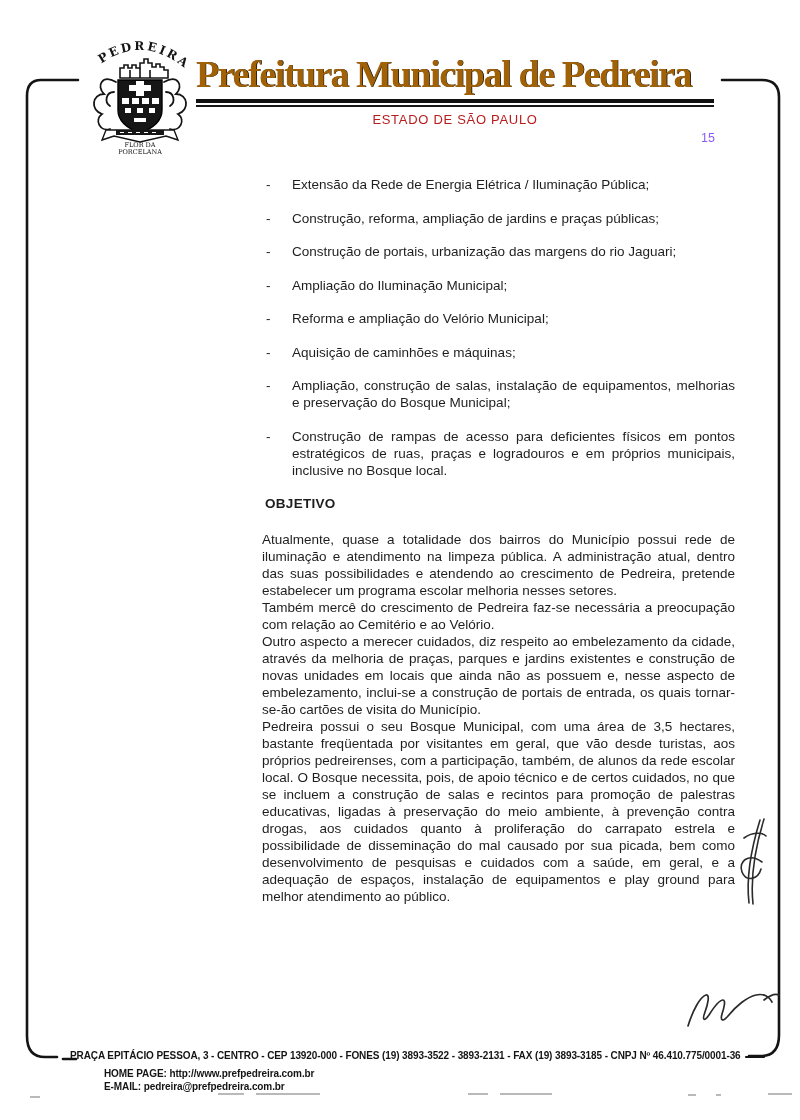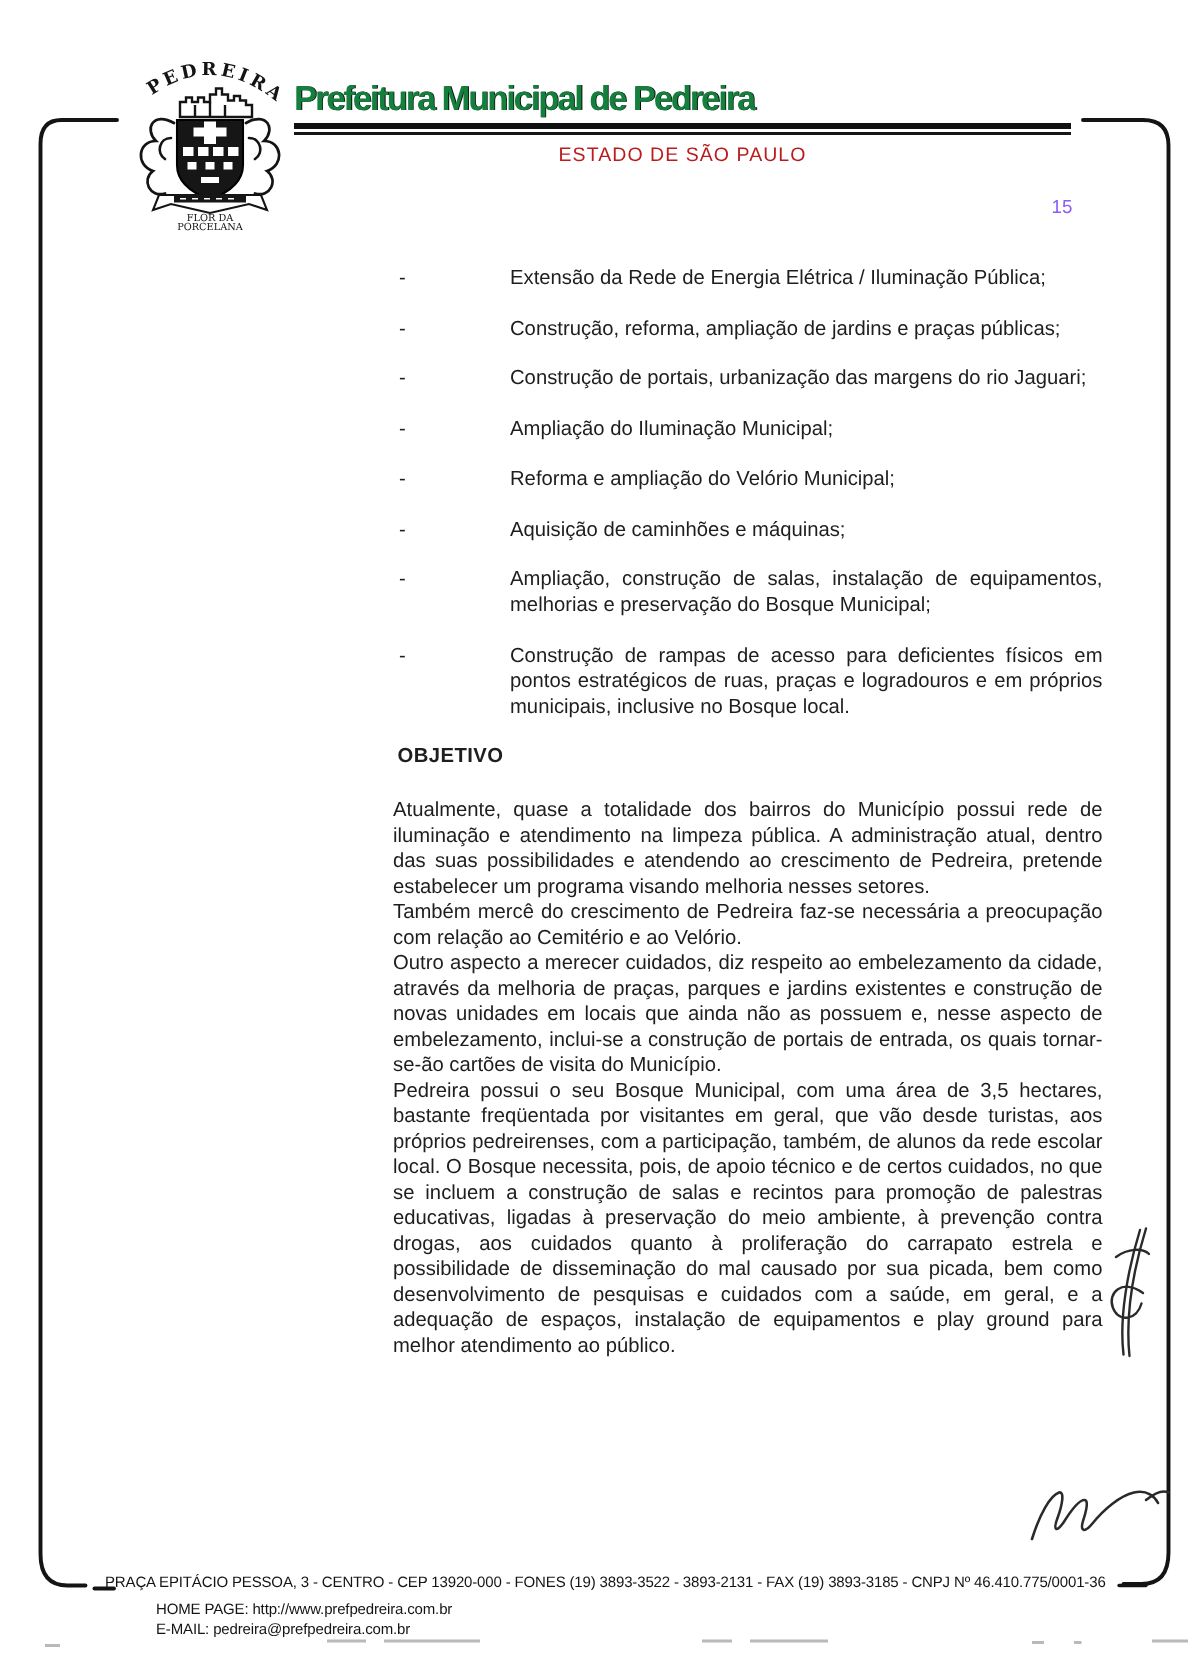--- a/index.html
+++ b/index.html
@@ -18,26 +18,26 @@
     pointer-events:none;
   }
   
   .logo {
     position:absolute; left:82px; top:30px; width:116px; height:124px;
   }
   .header-text {
     position:absolute; left:196px; top:52px; width:518px;
   }
   .title {
-    font-family:Liberation Sans, sans-serif;
+    font-family:Liberation Serif, serif;
     font-weight:bold;
-    font-size:23px;
+    font-size:38px;
     letter-spacing:-1.4px;
     white-space:nowrap;
-    color:#15803d;
+    color:#a16207;
     text-shadow:0.6px 0 0 #0b0b0b;
   }
   .rule1 { margin-top:3px; height:3.5px; background:#101010; }
   .rule2 { margin-top:2px; height:2px; background:#161616; }
   .estado {
     margin-top:5px;
     text-align:center;
     font-size:13px;
     letter-spacing:0.7px;
     color:#b91c1c;
@@ -51,29 +51,29 @@
     position:absolute; left:262px; top:148px; width:473px;
     font-size:13.5px; line-height:17px;
   }
   .section-heading {
     font-weight:bold; font-size:13.5px; letter-spacing:0.3px;
     margin:0 0 0 3px;
   }
   .prog-list { margin:28px 0 0 0; padding:0; list-style:none; }
   .prog-item { display:flex; margin:0 0 16.5px 0; }
   .prog-item .dash { width:26px; flex:0 0 26px; padding-left:4px; }
-  .prog-item .item-text { flex:1; text-align:justify;margin-left:48px; }
+  .prog-item .item-text { flex:1; text-align:justify; }
   .objetivo-heading { margin-top:5px; }
   .paragraphs { margin-top:19px; text-align:justify; }
   .paragraphs p { margin:0; }
   
   .footer {
     position:absolute; left:0; top:1049px; width:800px;
     font-size:10px; line-height:13px; color:#141414;
-    font-weight:normal; letter-spacing:-0.1px;
+    font-weight:bold; letter-spacing:-0.1px;
   }
   .footer-line1 { text-align:center; padding:0 70px; white-space:nowrap; }
   .footer-line2 { display:flex; justify-content:space-between; padding:5px 80px 0 104px;flex-direction:column; }
   
   .artifact { position:absolute; height:2px; background:#b9b9b9; }
 </style>
 </head>
 <body>
 
 <div class="page">
@@ -199,21 +199,21 @@
       </li>
       <li class="prog-item">
         <span class="dash">-</span>
         <span class="item-text">Construção de rampas de acesso para deficientes físicos em pontos estratégicos de ruas, praças e logradouros e em próprios municipais, inclusive no Bosque local.</span>
       </li>
     </ul>
 
     <div class="section-heading objetivo-heading">OBJETIVO</div>
 
     <div class="paragraphs">
-      <p>Atualmente, quase a totalidade dos bairros do Município possui rede de iluminação e atendimento na limpeza pública.  A administração atual, dentro das suas possibilidades e atendendo ao crescimento de Pedreira, pretende estabelecer um programa visando melhoria nesses setores.</p>
+      <p>Atualmente, quase a totalidade dos bairros do Município possui rede de iluminação e atendimento na limpeza pública.  A administração atual, dentro das suas possibilidades e atendendo ao crescimento de Pedreira, pretende estabelecer um programa escolar melhoria nesses setores.</p>
       <p>Também mercê do crescimento de Pedreira faz-se necessária a preocupação com relação ao Cemitério e ao Velório.</p>
       <p>Outro aspecto a merecer cuidados, diz respeito ao embelezamento da cidade, através da melhoria de praças, parques e jardins existentes e construção de novas unidades em locais que ainda não as possuem e, nesse aspecto de embelezamento, inclui-se a construção de portais de entrada, os quais tornar-se-ão cartões de visita do Município.</p>
       <p>Pedreira possui o seu Bosque Municipal, com uma área de 3,5 hectares, bastante freqüentada por visitantes em geral, que vão desde turistas, aos próprios pedreirenses, com a participação, também, de alunos da rede escolar local.   O Bosque necessita, pois, de apoio técnico e de certos cuidados, no que se incluem a construção de salas e recintos para promoção de palestras educativas, ligadas à preservação do meio ambiente, à prevenção contra drogas, aos cuidados quanto à proliferação do carrapato estrela e possibilidade de disseminação do mal causado por sua picada, bem como desenvolvimento de pesquisas e cuidados com a saúde, em geral,  e a adequação de espaços, instalação de equipamentos e play ground para melhor atendimento ao público.</p>
     </div>
   </div>
 
   <div class="footer">
     <div class="footer-line1">PRAÇA EPITÁCIO PESSOA, 3 - CENTRO - CEP 13920-000 - FONES (19) 3893-3522 - 3893-2131 - FAX (19) 3893-3185 - CNPJ Nº 46.410.775/0001-36</div>
     <div class="footer-line2">
       <span>HOME PAGE: http://www.prefpedreira.com.br</span>

